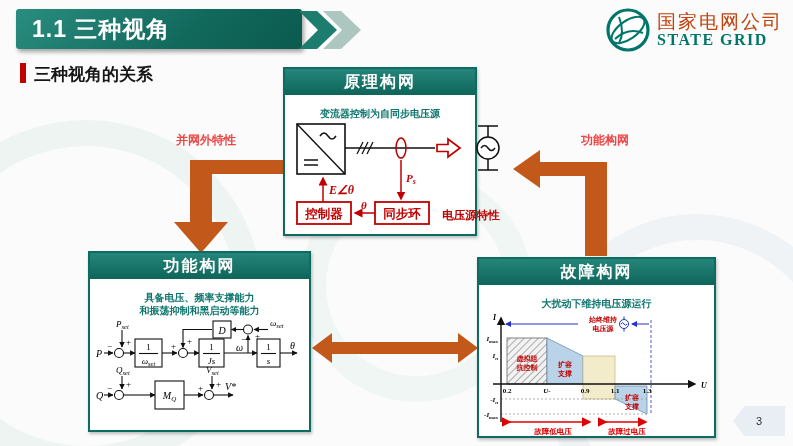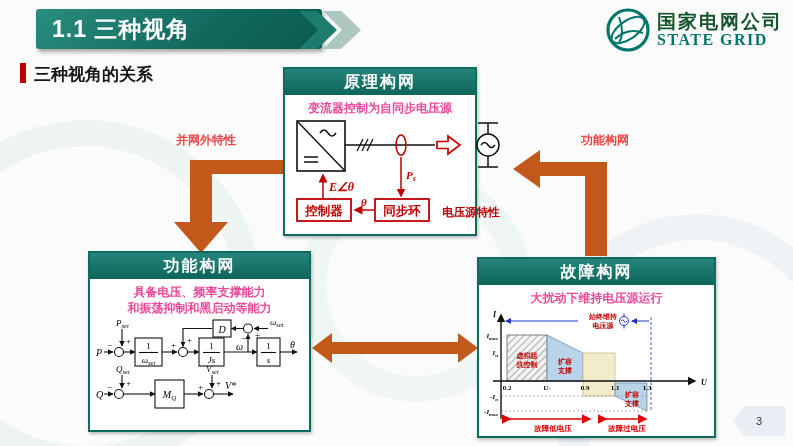--- a/index.html
+++ b/index.html
@@ -8,39 +8,39 @@
   
   .wm{position:absolute;border-radius:50%;border:26px solid rgba(0,115,100,0.05);}
   .wm1{width:300px;height:300px;left:-90px;top:120px;}
   .wm2{width:260px;height:260px;right:-60px;bottom:-80px;border-color:rgba(60,120,180,0.06);}
   .wm3{width:180px;height:180px;left:300px;top:170px;border-color:rgba(0,115,100,0.04);}
 
   
   .banner{position:absolute;left:16px;top:9px;width:286px;height:40px;
     background:linear-gradient(135deg,#2a8d7f 0%,#11695c 60%,#0b5a4e 100%);
     border-radius:3px;box-shadow:2px 3px 4px rgba(0,0,0,.35);
-    color:#fff;font-size:23px;font-weight:800;line-height:40px;padding-left:16px;box-sizing:border-box;letter-spacing:1px;margin-left:20px;}
+    color:#fff;font-size:23px;font-weight:800;line-height:40px;padding-left:16px;box-sizing:border-box;letter-spacing:1px;}
   .chevrons{position:absolute;left:297px;top:7px;}
 
   
   .logo{position:absolute;right:10px;top:7px;display:flex;align-items:center;gap:6px;}
   .logo-text{display:flex;flex-direction:column;line-height:1.05;}
-  .logo-cn{font-size:19px;font-weight:700;color:#14532d;letter-spacing:2px;}
+  .logo-cn{font-size:19px;font-weight:400;color:#c2410c;letter-spacing:2px;}
   .logo-en{font-family:"Liberation Serif",serif;font-size:16px;font-weight:700;color:#00756a;letter-spacing:1.5px;}
 
   
   .section{position:absolute;left:20px;top:63px;display:flex;}
   .redbar{width:6px;height:20px;background:#c00000;margin-right:8px;}
   .section-title{font-size:17px;font-weight:800;color:#161616;}
 
   
   .gbox{position:absolute;background:#fff;border:2px solid #0e6b5f;box-shadow:1px 2px 3px rgba(0,0,0,.25);box-sizing:border-box;}
   .gbox-header{height:26px;background:linear-gradient(180deg,#25857a,#0e655a);color:#fff;
     font-size:16px;font-weight:800;text-align:center;line-height:26px;letter-spacing:2px;}
-  .gbox-sub{font-size:12px;font-weight:800;color:#ec4899;text-align:center;line-height:1.3;padding-top:6px;}
+  .gbox-sub{font-size:10px;font-weight:800;color:#0f766e;text-align:center;line-height:1.3;padding-top:12px;}
 
   .box-principle{left:283px;top:67px;width:194px;height:169px;}
   .box-function{left:88px;top:251px;width:223px;height:181px;}
   .box-fault{left:477px;top:257px;width:239px;height:181px;}
 
   .flow-label{position:absolute;font-size:12px;font-weight:800;color:#ef4444;}
   .lbl-left{left:140px;top:132px;width:132px;text-align:center;}
   .lbl-right{left:545px;top:132px;width:120px;text-align:center;}
 
   .arrow-svg{position:absolute;}

